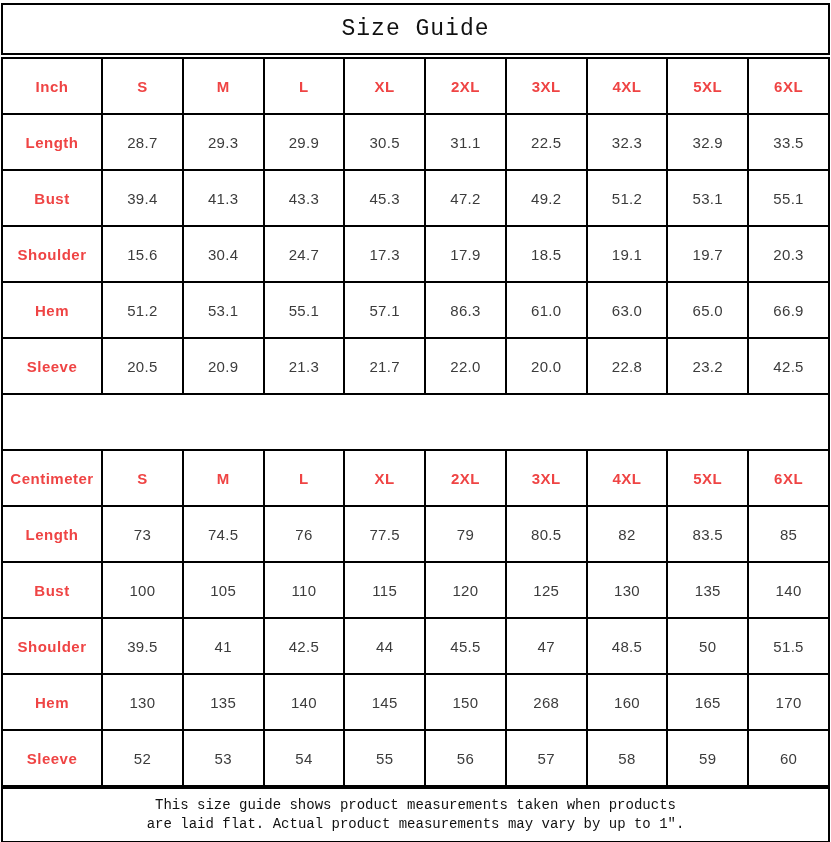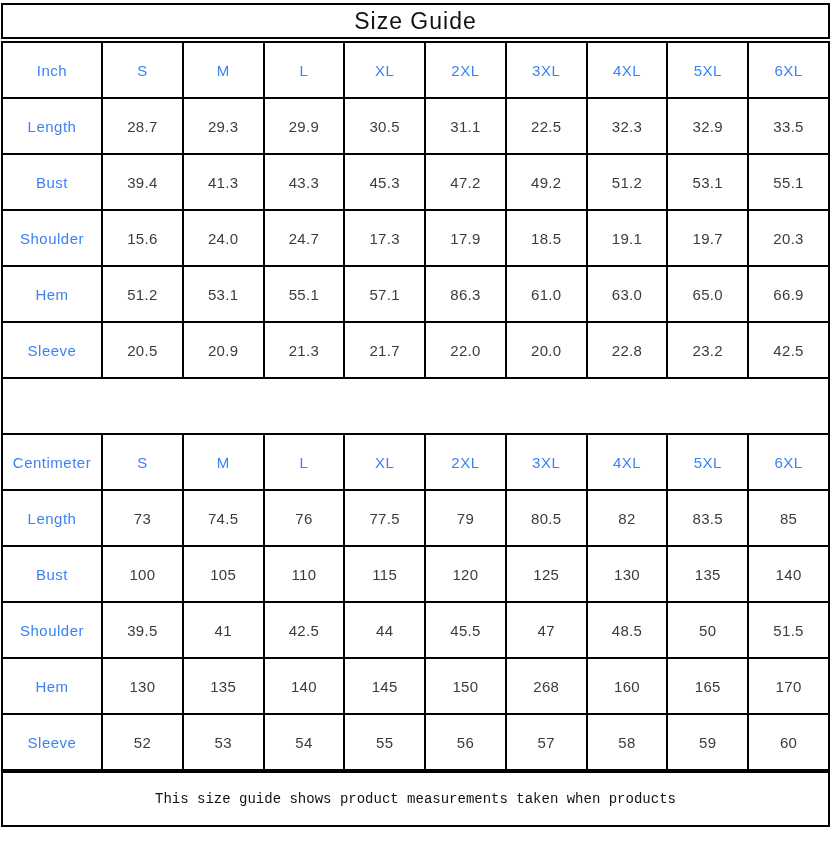--- a/index.html
+++ b/index.html
@@ -12,26 +12,26 @@
     height: 842px;
     box-sizing: border-box;
     background: #ffffff;
     font-family: "Liberation Sans", sans-serif;
     color: #1a1a1a;
     overflow: hidden;
   }
   .title-box {
     box-sizing: border-box;
     margin: 3px 1px 2px 1px;
-    height: 36px;
+    height: 52px;
     border: 2px solid #000000;
     display: flex;
     align-items: center;
     justify-content: center;
-    font-family: Liberation Sans, sans-serif;
+    font-family: Liberation Mono, monospace;
     font-size: 23px;
     letter-spacing: 1px;
     color: #111111;
   }
   table.size-table {
     width: 829px;
     margin-left: 1px;
     border-collapse: collapse;
     table-layout: fixed;
   }
@@ -39,22 +39,22 @@
   table.size-table td {
     box-sizing: border-box;
     border: 2px solid #000000;
     height: 56px;
     text-align: center;
     vertical-align: middle;
     font-size: 15px;
     padding: 0;
   }
   table.size-table th {
-    font-weight: normal;
-    color: #3b82f6;
+    font-weight: bold;
+    color: #ef4444;
     letter-spacing: 0.5px;
     margin-top: 30px;
   }
   table.size-table td {
     font-weight: normal;
     color: #3c3c3c;
     letter-spacing: 0.3px;
   }
   .gap-row {
     box-sizing: border-box;
@@ -140,21 +140,21 @@
           <td>45.3</td>
           <td>47.2</td>
           <td>49.2</td>
           <td>51.2</td>
           <td>53.1</td>
           <td>55.1</td>
         </tr>
         <tr>
           <th>Shoulder</th>
           <td>15.6</td>
-          <td>24.0</td>
+          <td>30.4</td>
           <td>24.7</td>
           <td>17.3</td>
           <td>17.9</td>
           <td>18.5</td>
           <td>19.1</td>
           <td>19.7</td>
           <td>20.3</td>
         </tr>
         <tr>
           <th>Hem</th>
@@ -271,15 +271,16 @@
           <td>57</td>
           <td>58</td>
           <td>59</td>
           <td>60</td>
         </tr>
       </tbody>
     </table>
 
   <div class="footer-box">
     <div>This size guide shows product measurements taken when products</div>
+    <div>are laid flat. Actual product measurements may vary by up to 1″.</div>
   </div>
 
 </div>
 
 </body></html>

